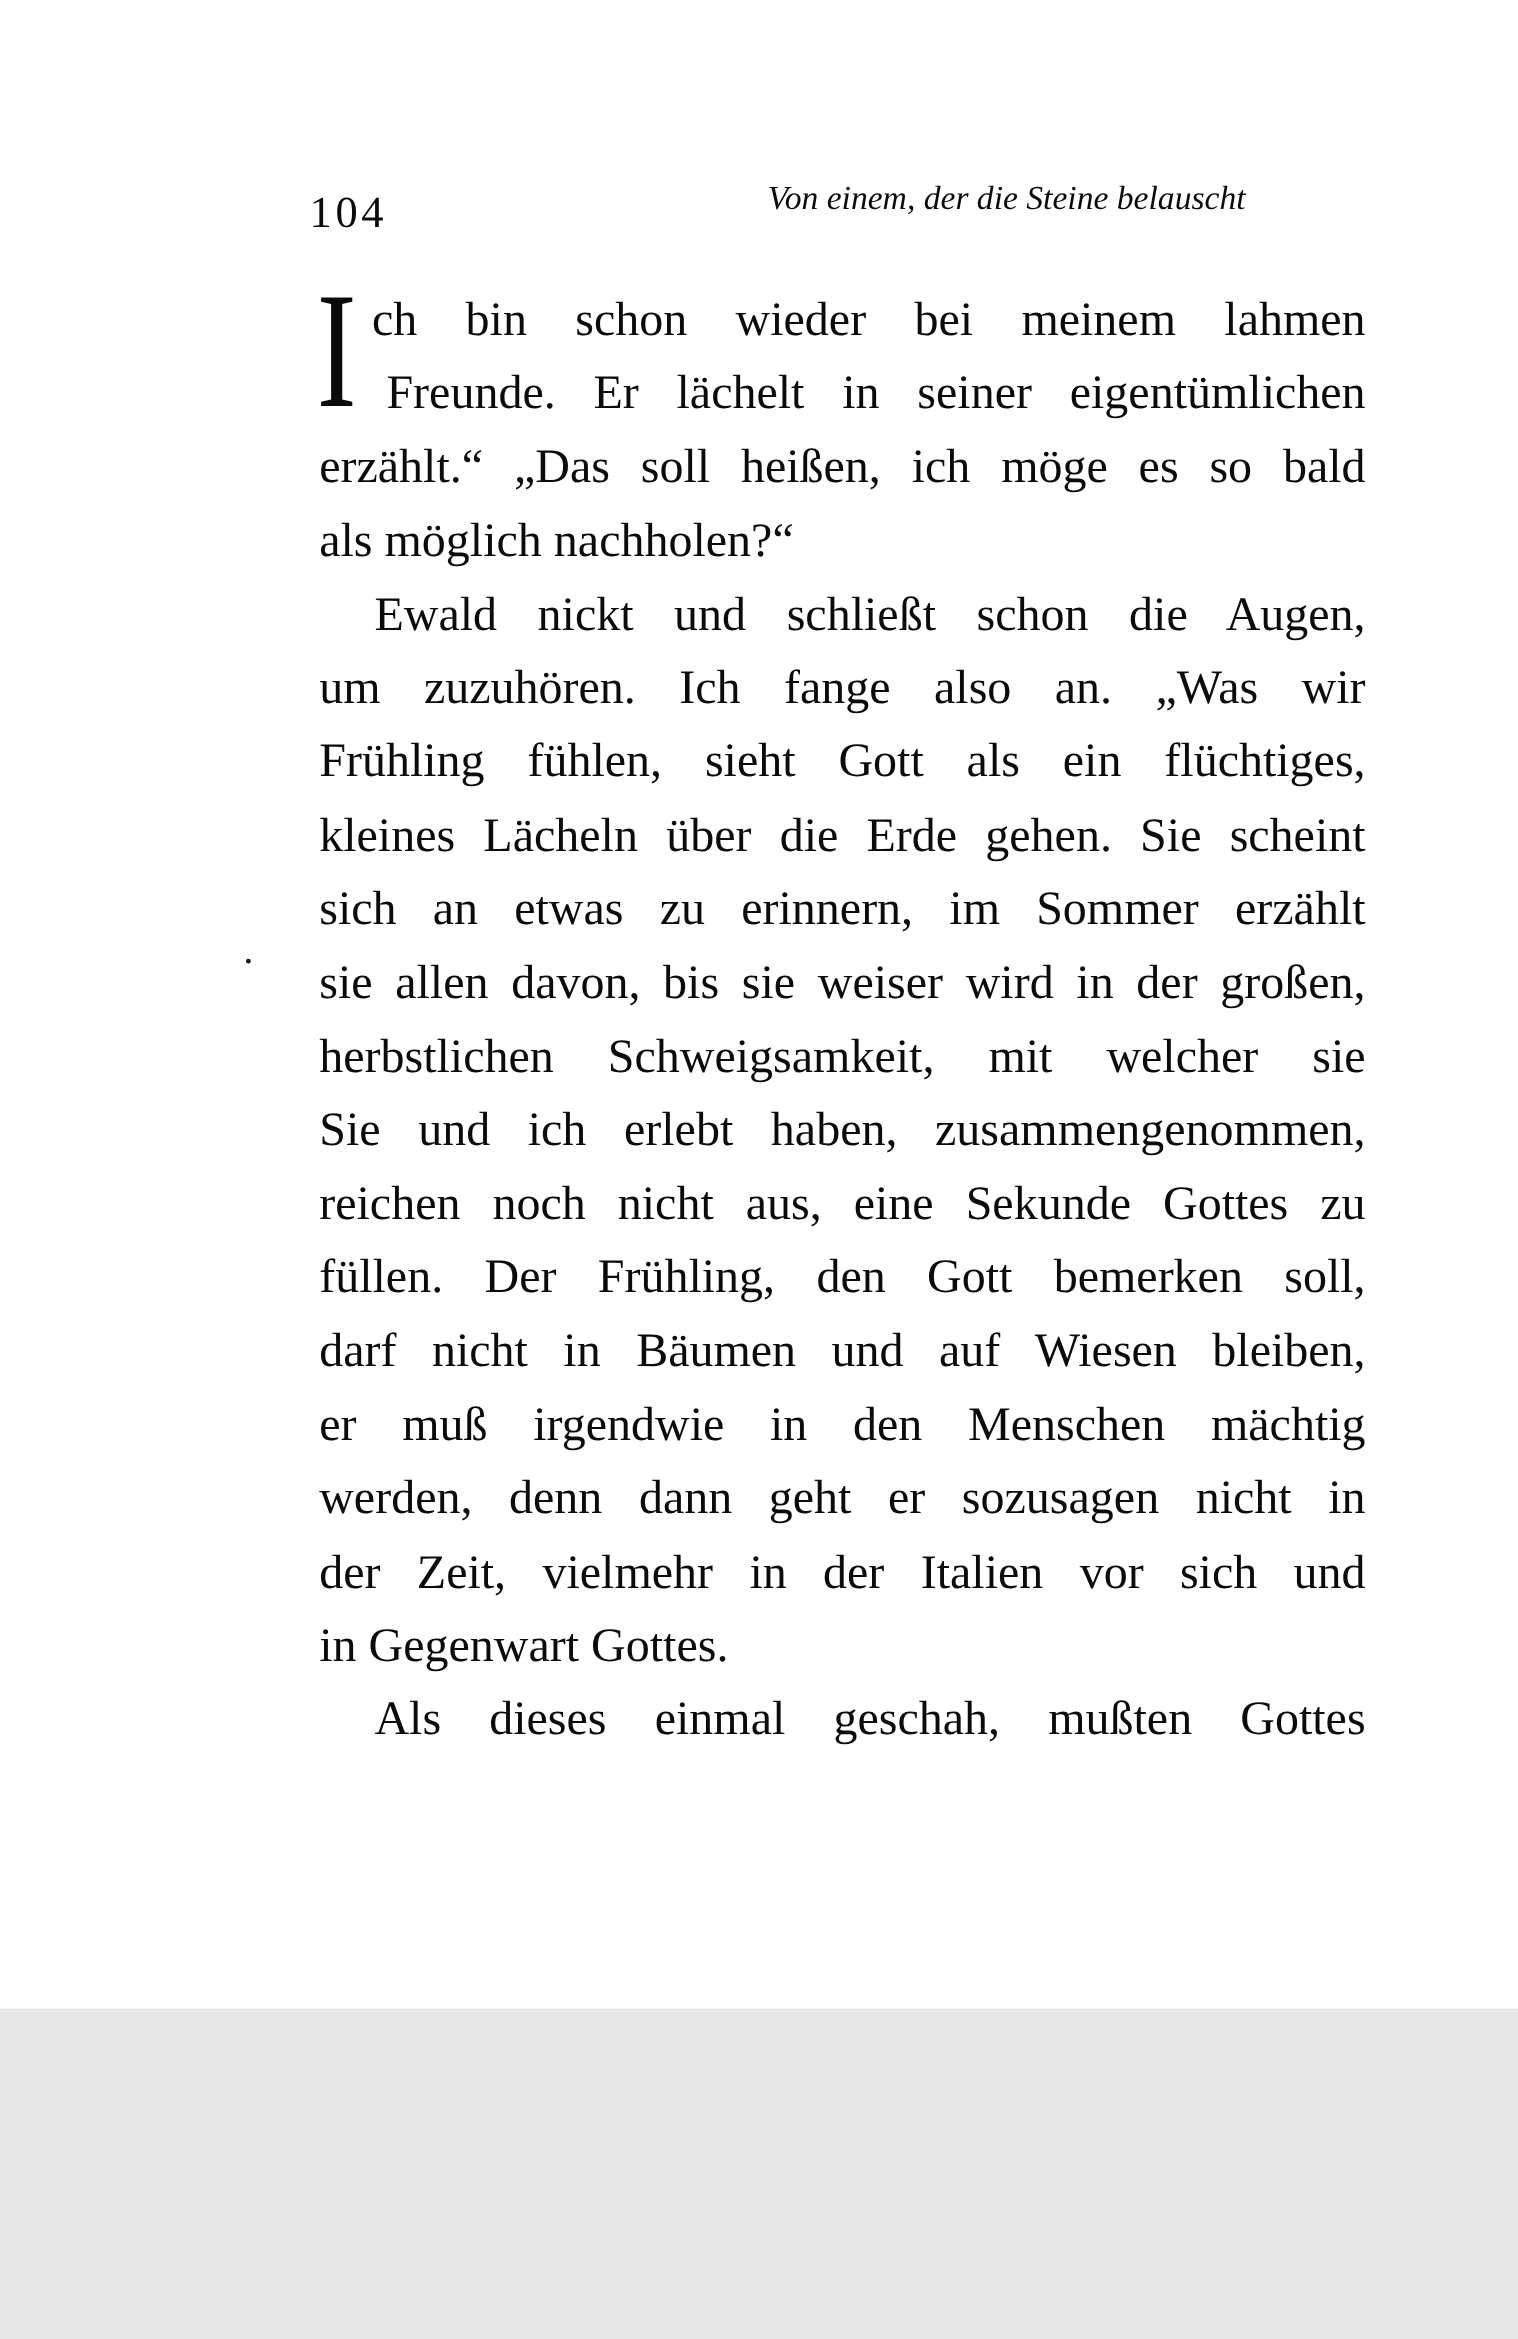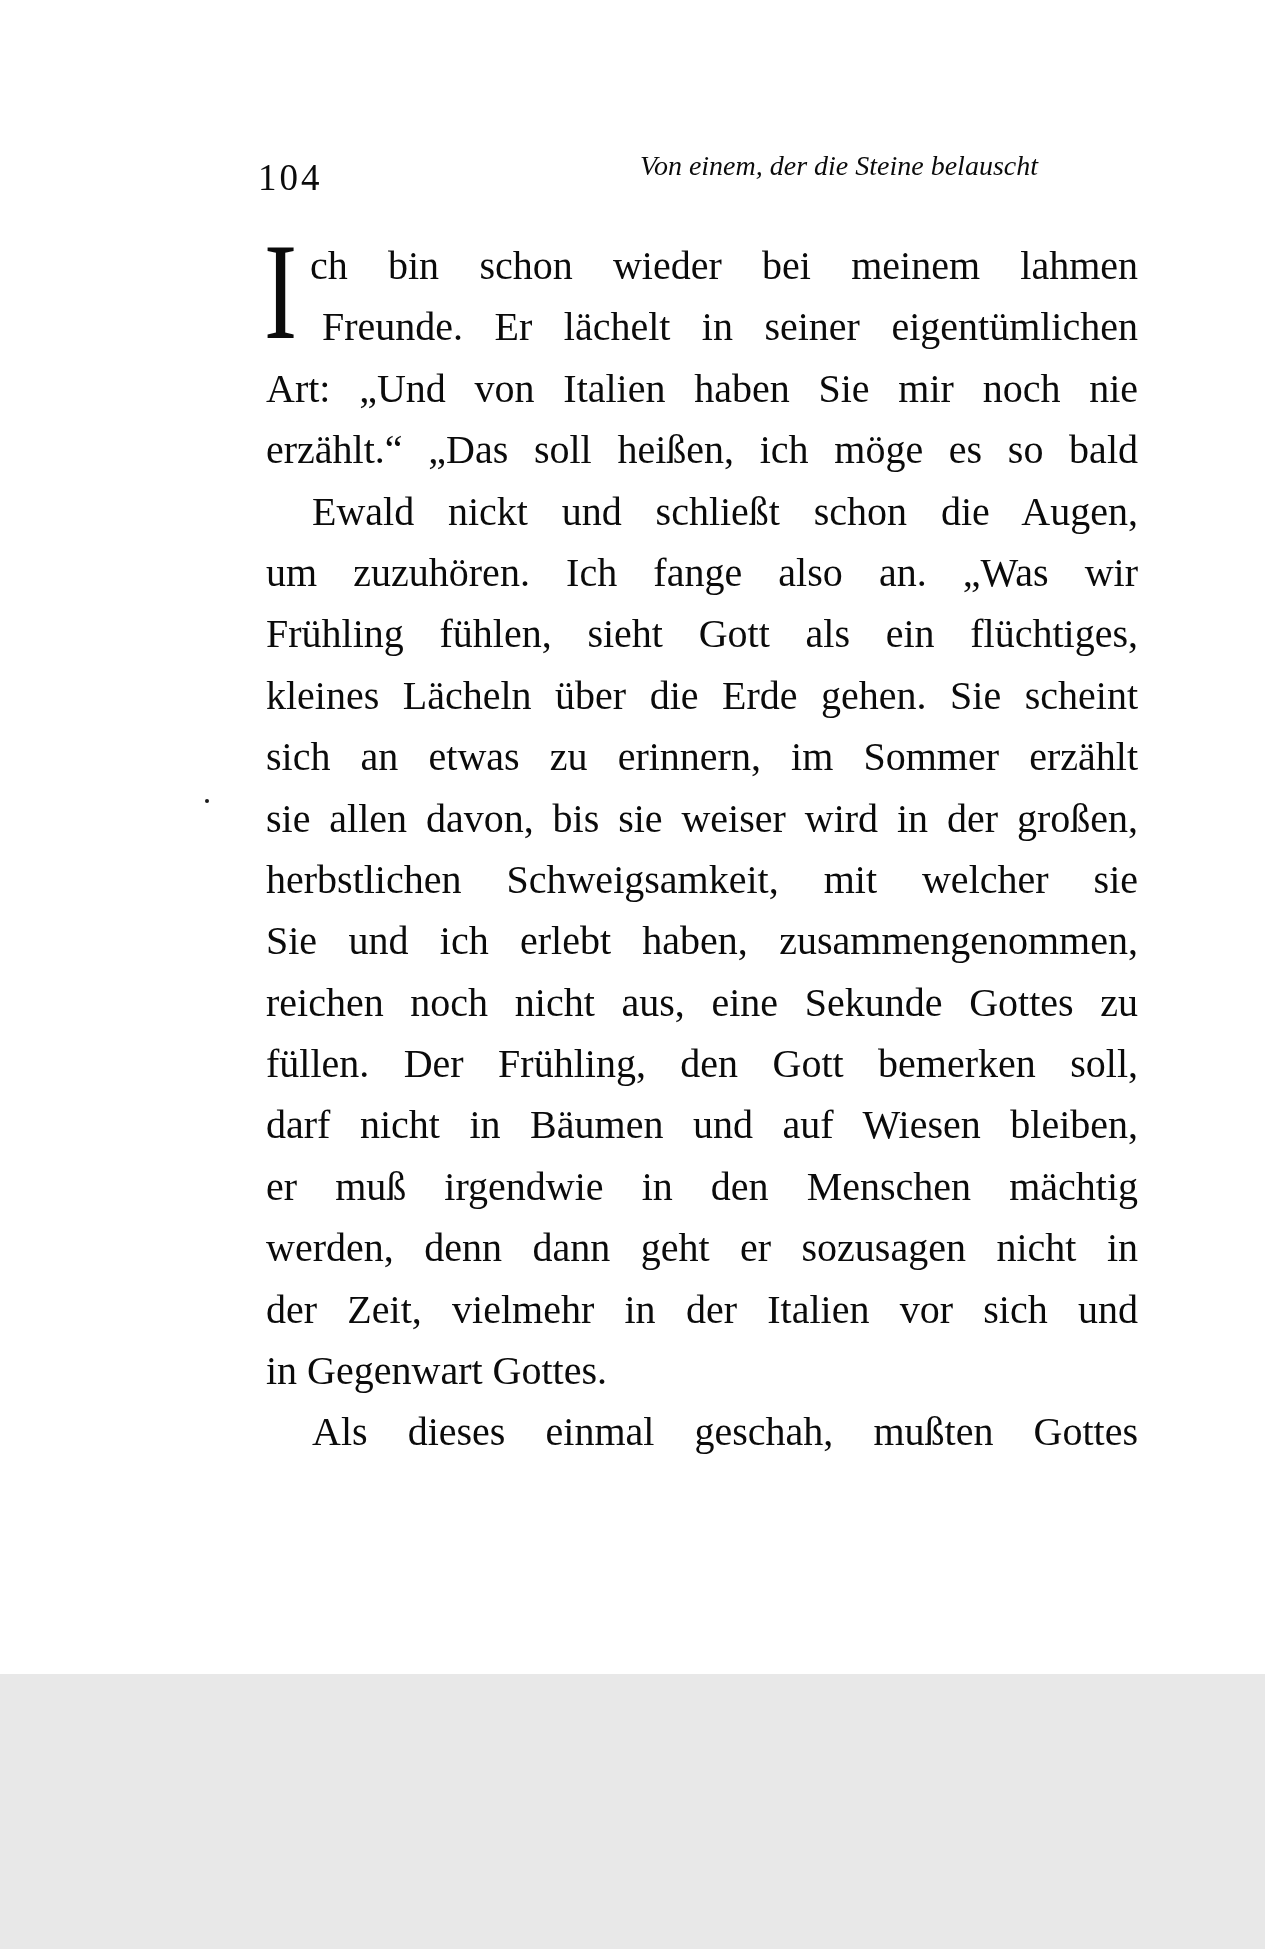--- a/index.html
+++ b/index.html
@@ -95,22 +95,22 @@
   <div class="header">
     <span class="page-number">104</span>
     <span class="running-title">Von einem, der die Steine belauscht</span>
   </div>
 
   <div class="text-block">
     <div class="line dc-line1">
       <span class="drop-cap">I</span><span>ch bin schon wieder bei meinem lahmen</span>
     </div>
     <div class="line dc-line2">Freunde. Er lächelt in seiner eigentümlichen</div>
-    <div class="line">Art: „Und von Italien haben Sie mir noch nie</div>
     <div class="line">erzählt.“ „Das soll heißen, ich möge es so bald</div>
+    <div class="line para-end">als möglich nachholen?“</div>
     <div class="line para-start">Ewald nickt und schließt schon die Augen,</div>
     <div class="line">um zuzuhören. Ich fange also an. „Was wir</div>
     <div class="line">Frühling fühlen, sieht Gott als ein flüchtiges,</div>
     <div class="line">kleines Lächeln über die Erde gehen. Sie scheint</div>
     <div class="line">sich an etwas zu erinnern, im Sommer erzählt</div>
     <div class="line">sie allen davon, bis sie weiser wird in der großen,</div>
     <div class="line">herbstlichen Schweigsamkeit, mit welcher sie</div>
     <div class="line">Sie und ich erlebt haben, zusammengenommen,</div>
     <div class="line">reichen noch nicht aus, eine Sekunde Gottes zu</div>
     <div class="line">füllen. Der Frühling, den Gott bemerken soll,</div>

